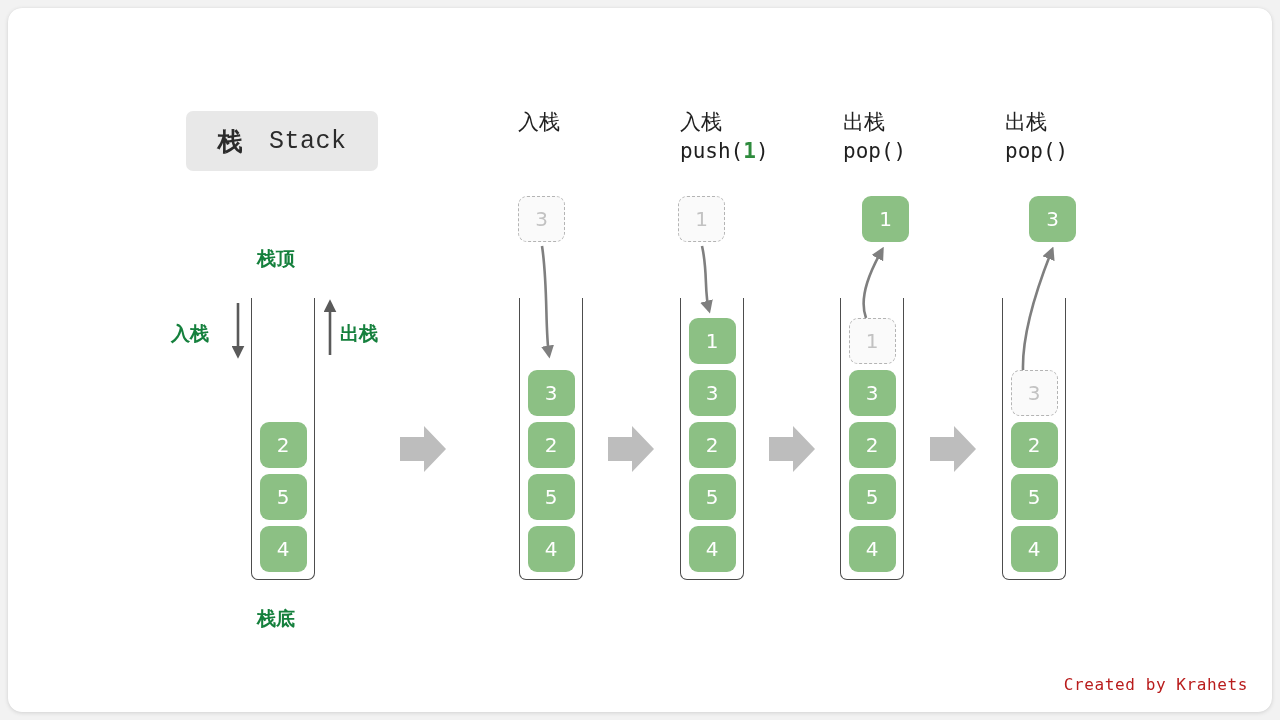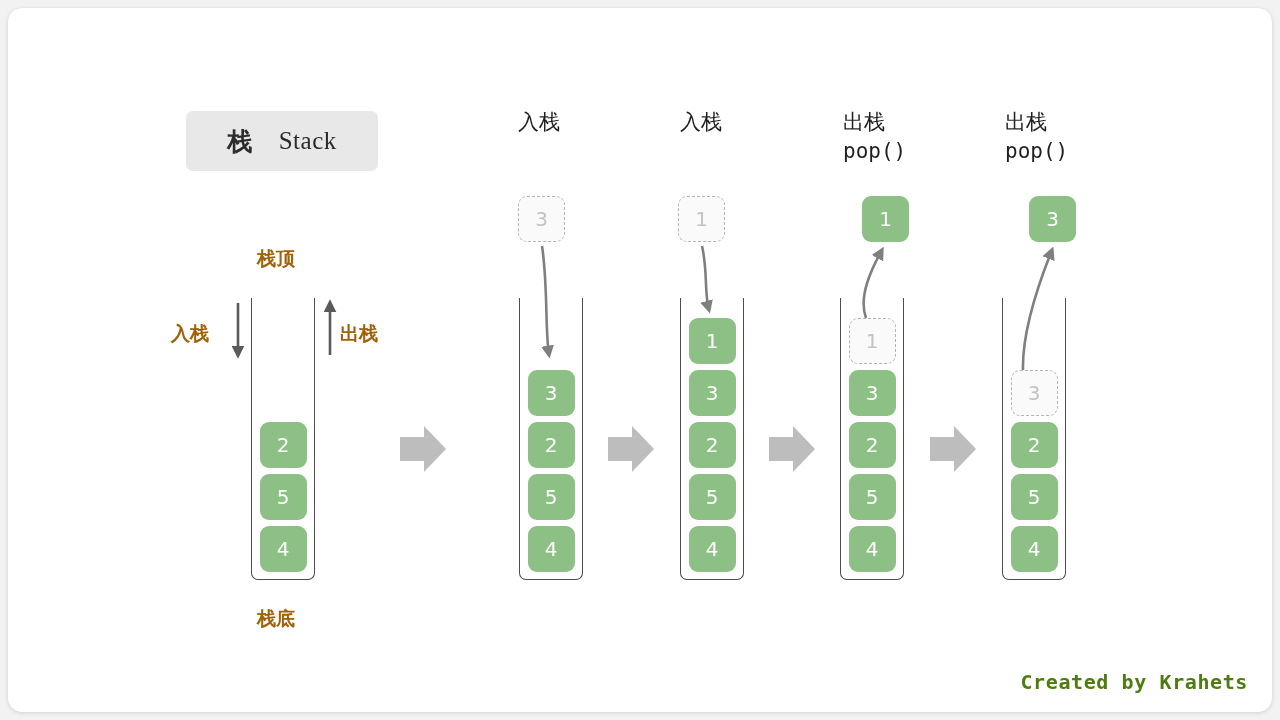--- a/index.html
+++ b/index.html
@@ -44,30 +44,30 @@
     justify-content: center;
     color: #2b2b2b;
     font-size: 25px;
     letter-spacing: 0.5px;
   }
   .title-chip .cn {
     font-weight: bold;
     font-family: "DejaVu Sans", "Liberation Sans", sans-serif;
   }
   .title-chip .en {
-    font-family: Liberation Serif, serif;
+    font-family: Liberation Mono, monospace;
     margin-left: 26px;
     font-weight: normal;
   }
 
   
   .cn-bold {
     position: absolute;
     font-weight: bold;
-    color: #a16207;
+    color: #15803d;
     font-size: 19px;
     white-space: nowrap;
   }
 
   
   .stack {
     position: absolute;
     width: 64px;
   }
   .stack .walls {
@@ -170,25 +170,24 @@
     width: 1280px;
     height: 720px;
     pointer-events: none;
   }
 
   
   .watermark {
     position: absolute;
     right: 32px;
     bottom: 26px;
-    color: #4d7c0f;
+    color: #b91c1c;
     font-family: "DejaVu Sans Mono", "Liberation Mono", monospace;
-    font-size: 20px;
+    font-size: 16px;
     letter-spacing: 0.6px;
-    font-weight: bold;
   }
 </style>
 </head>
 <body>
 
 <div id="canvas">
   <div class="card"></div>
 
   <div class="title-chip">
     <span class="cn">栈</span>
@@ -218,20 +217,21 @@
     <div class="slots" style="top:72px;">
       <div class="cell filled">3</div>
       <div class="cell filled">2</div>
       <div class="cell filled">5</div>
       <div class="cell filled">4</div>
     </div>
   </div>
 
   <div class="op-caption" style="left:680px; top:108px;">
     <span class="op-cn">入栈</span>
+    <span class="op-code"><span>push(</span><span class="arg">1</span><span>)</span></span>
   </div>
   <div class="float-box ghost" style="left:678px; top:196px;">1</div>
   <div class="stack" style="left:680px; top:298px;">
     <div class="walls" style="height:282px;"></div>
     <div class="slots" style="top:20px;">
       <div class="cell filled">1</div>
       <div class="cell filled">3</div>
       <div class="cell filled">2</div>
       <div class="cell filled">5</div>
       <div class="cell filled">4</div>

